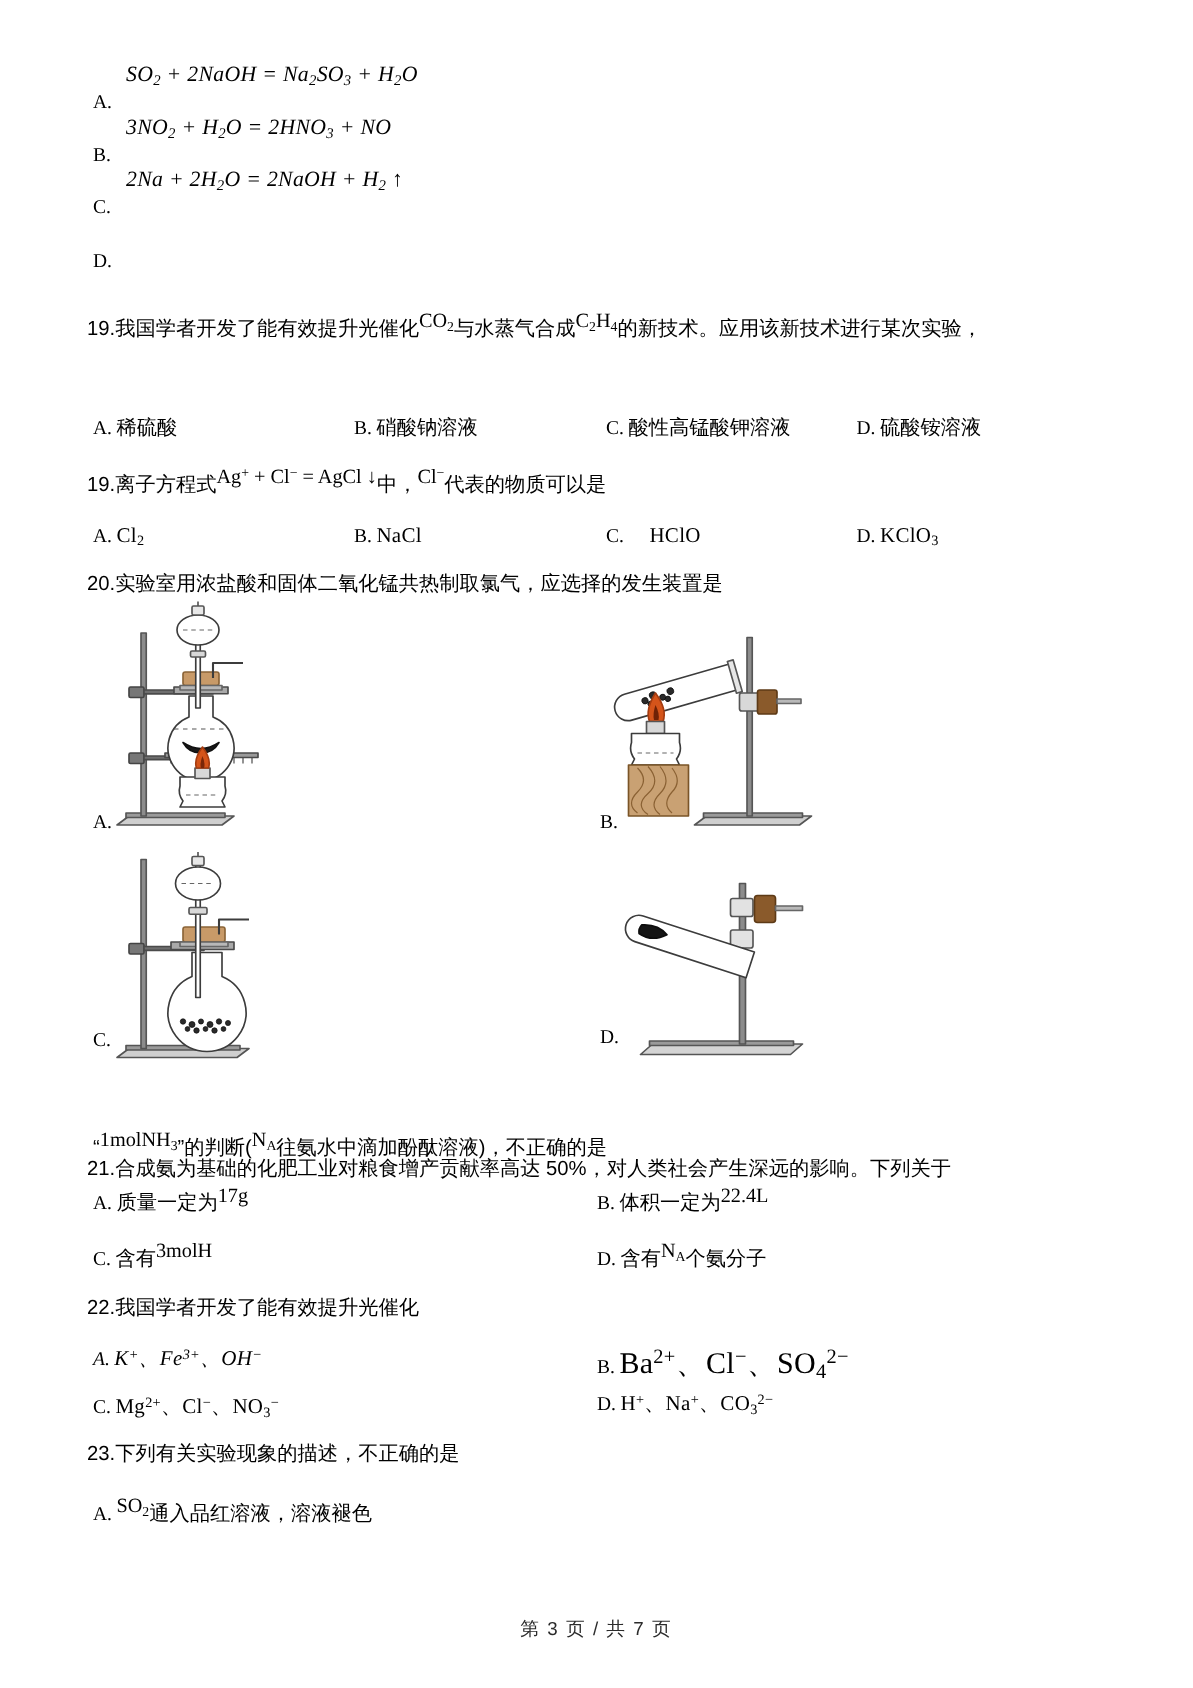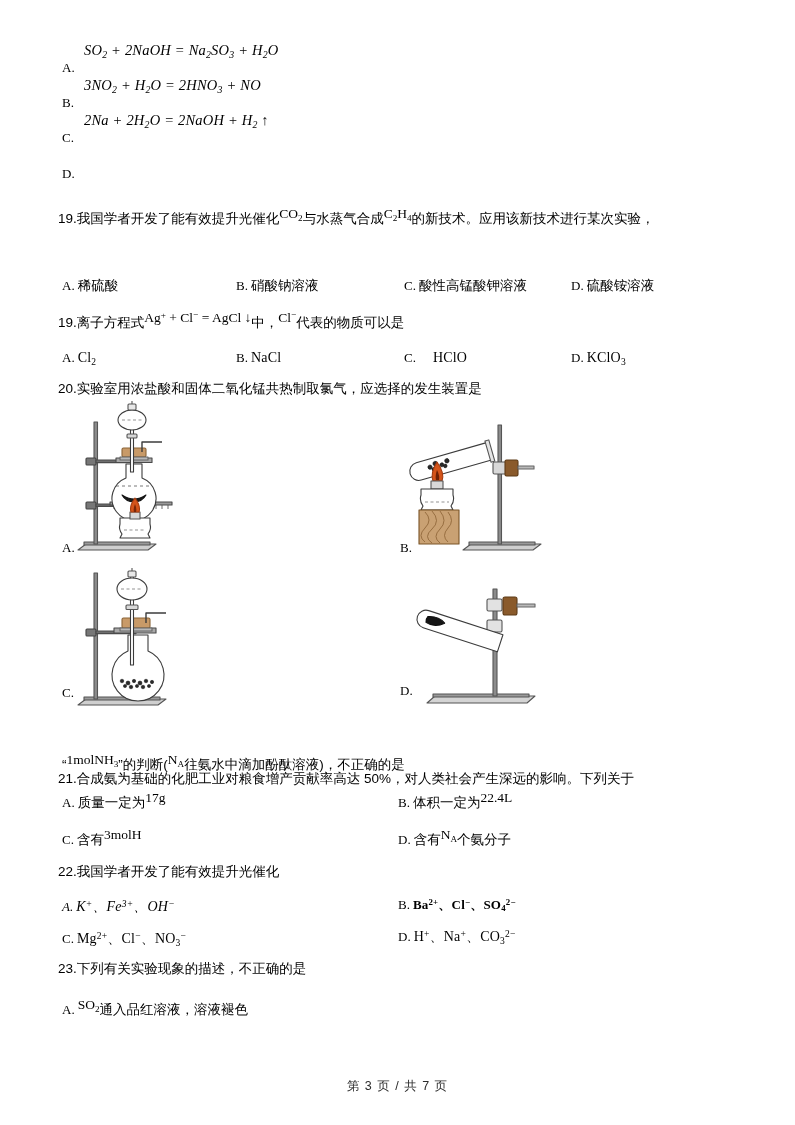--- a/index.html
+++ b/index.html
@@ -377,21 +377,21 @@
     <span class="ol">D.</span><span class="cjk">含有</span><span class="inline-f raised">N<sub>A</sub></span><span class="cjk">个氨分子</span>
   </div>
 
   <div class="abs q-line" style="left:58px; top:864px;">
     <span class="cjk">22.</span><span class="cjk">我国学者开发了能有效提升光催化</span>
   </div>
   <div class="optrow" style="left:62px; top:897px;font-style:italic;">
     <span class="ol">A.</span><span class="formula" style="font-size:14px;">K<sup>+</sup>、Fe<sup>3+</sup>、OH<sup>−</sup></span>
   </div>
   <div class="optrow" style="left:398px; top:895px;">
-    <span class="ol">B.</span><span class="formula" style="font-size:13px;font-weight:bold;">Ba<sup>2+</sup>、Cl<sup>−</sup>、SO<sub>4</sub><sup>2−</sup></span>
+    <span class="ol">B.</span><span class="formula" style="font-size:20px;">Ba<sup>2+</sup>、Cl<sup>−</sup>、SO<sub>4</sub><sup>2−</sup></span>
   </div>
   <div class="optrow" style="left:62px; top:929px;">
     <span class="ol">C.</span><span class="formula" style="font-size:14px;">Mg<sup>2+</sup>、Cl<sup>−</sup>、NO<sub>3</sub><sup>−</sup></span>
   </div>
   <div class="optrow" style="left:398px; top:927px;">
     <span class="ol">D.</span><span class="formula" style="font-size:14px;">H<sup>+</sup>、Na<sup>+</sup>、CO<sub>3</sub><sup>2−</sup></span>
   </div>
 
   <div class="abs q-line" style="left:58px; top:961px;">
     <span class="cjk">23.</span><span class="cjk">下列有关实验现象的描述，不正确的是</span>

